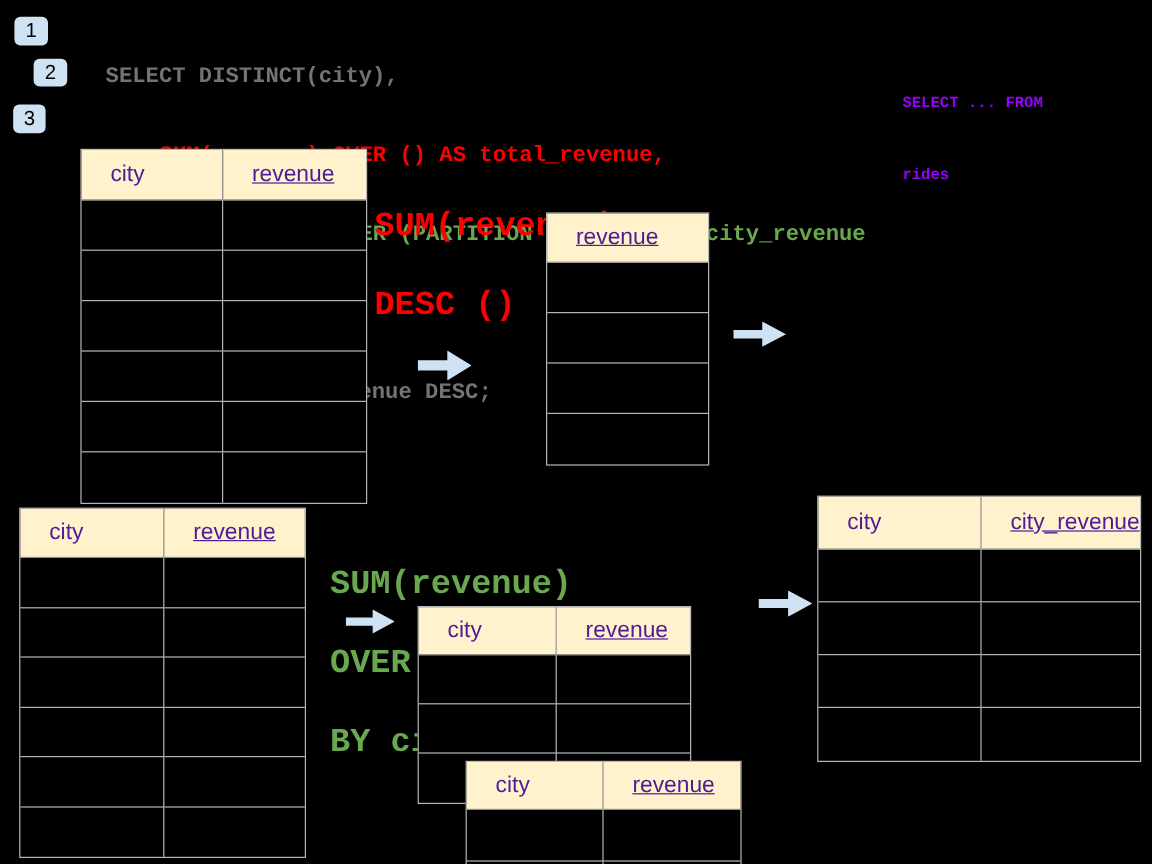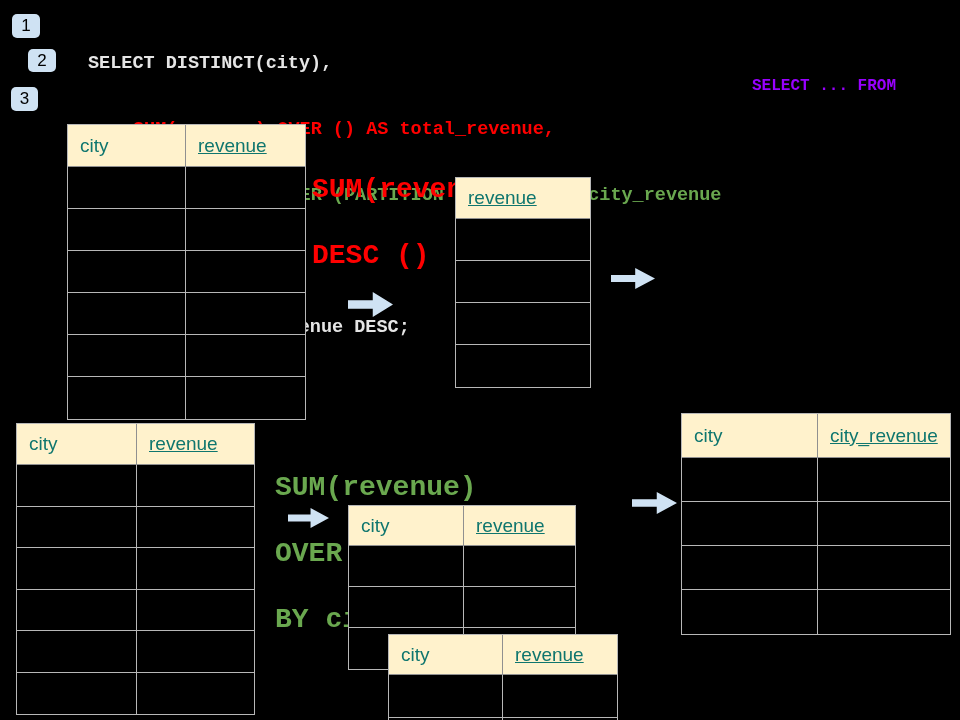--- a/index.html
+++ b/index.html
@@ -13,46 +13,46 @@
   .b1 { left:12px; top:14px; width:28px; height:24px; }
   .b2 { left:28px; top:49px; width:28px; height:23px; }
   .b3 { left:11px; top:87px; width:27px; height:24px; }
 
   
   .mono { font-family:"Liberation Mono","DejaVu Sans Mono",monospace; font-weight:bold; }
   .sql { position:absolute; left:88px; top:9px; font-size:18.5px; line-height:22px; white-space:pre; }
   .sql-line { white-space:pre; }
   .ind1 { padding-left:22px; }
   .ind2 { padding-left:45px; }
-  .c-purple { color:#e5e5e5; }
+  .c-purple { color:#737373; }
   .c-red { color:#ff0000; }
   .c-green { color:#6aa84f; }
 
   
-  .side-note { position:absolute; left:752px; top:36px; font-size:16px; line-height:20px;
+  .side-note { position:absolute; left:752px; top:36px; font-size:13px; line-height:20px;
                color:#9900ff; white-space:pre; }
 
   
   .ann { position:absolute; font-size:28px; line-height:22px; white-space:pre; }
   .ann-red { left:312px; top:135px; color:#ff0000; }
   .ann-green { left:275px; top:433px; color:#6aa84f; }
 
   
   .arrow { position:absolute; background:#cfe2f3;
            clip-path:polygon(0 33%,55% 33%,55% 0,100% 50%,55% 100%,55% 67%,0 67%); }
   .a1 { left:348px; top:292px; width:45px; height:25px; }
   .a2 { left:611px; top:268px; width:44px; height:21px; }
   .a3 { left:288px; top:508px; width:41px; height:20px; }
   .a4 { left:632px; top:492px; width:45px; height:22px; }
 
   
   .tbl { position:absolute; border:1px solid #b7b7b7; background:#000; }
   .thead, .trow { display:flex; }
-  .th { background:#fff2cc; color:#0f766e; font-size:19px; display:flex; align-items:center;
-        padding-left:12px; border-right:1px solid #909090; border-bottom:1px solid #909090; }
+  .th { background:#fff2cc; color:#4c1d95; font-size:19px; display:flex; align-items:center;
+        padding-left:24px; border-right:1px solid #909090; border-bottom:1px solid #909090; }
   .th:last-child { border-right:none;text-decoration:underline; }
   .td { border-right:1px solid #b7b7b7; border-bottom:1px solid #b7b7b7; }
   .td:last-child { border-right:none; }
   .trow:last-child .td { border-bottom:none; }
 
   .t-source-top   { left:67px;  top:124px; width:239px; }
   .t-source-top .c0 { width:118px; } .t-source-top .c1 { flex:1; }
   .t-source-top .th { height:42px; } .t-source-top .td { height:42px; }
 
   .t-total        { left:455px; top:177px; width:136px; }
@@ -87,20 +87,21 @@
   <div class="sql mono">
     <div class="sql-line c-purple">SELECT DISTINCT(city),</div>
     <div class="sql-line c-red ind2">SUM(revenue) OVER () AS total_revenue,</div>
     <div class="sql-line c-green ind2">SUM(revenue) OVER (PARTITION BY city) as city_revenue</div>
     <div class="sql-line c-purple ind1">FROM rides</div>
     <div class="sql-line c-purple ind1">ORDER by city_revenue DESC;</div>
   </div>
 
   <div class="side-note mono">
     <div>SELECT ... FROM</div>
+    <div>rides</div>
   </div>
 
   <div class="ann ann-red mono">
     <div>SUM(revenue)</div>
     <div>DESC ()</div>
   </div>
 
   <div class="ann ann-green mono">
     <div>SUM(revenue)</div>
     <div>OVER (PARTITION</div>

